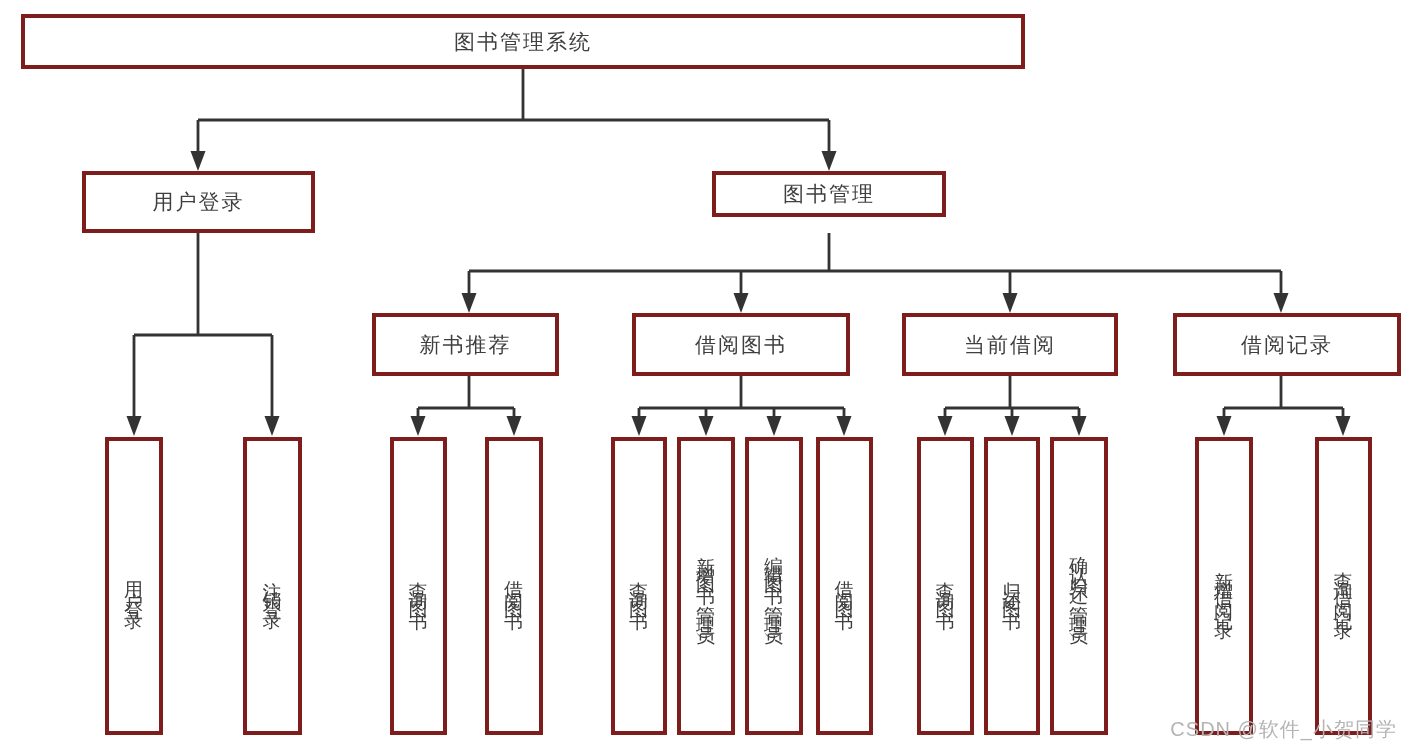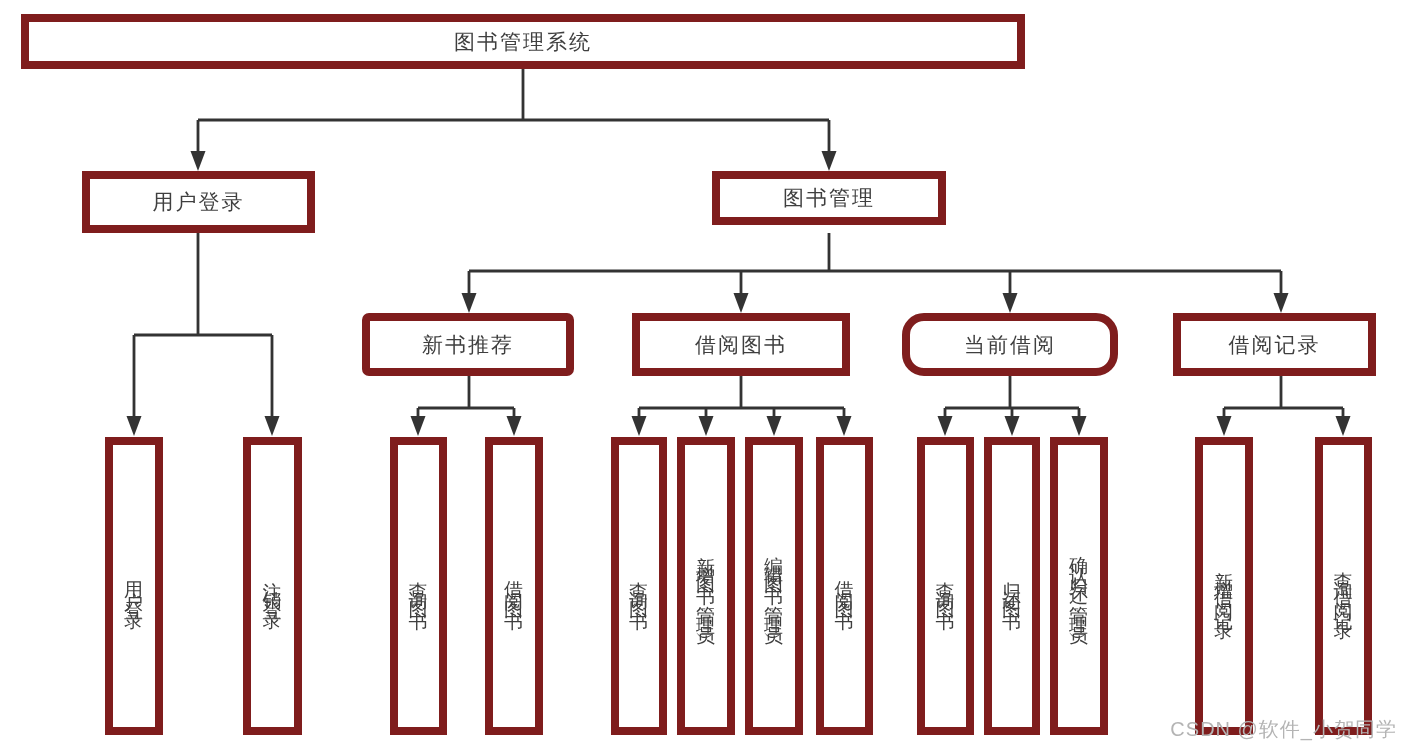--- a/index.html
+++ b/index.html
@@ -2,21 +2,21 @@
 <html><head>
 <meta charset="utf-8">
 <style>
   html,body{margin:0;padding:0;background:#ffffff;}
   .stage{
     position:relative;width:1405px;height:747px;background:#ffffff;overflow:hidden;
     font-family:"Liberation Sans","DejaVu Sans",sans-serif;
   }
   .box{
     position:absolute;box-sizing:border-box;background:#ffffff;
-    border:8px solid #7f1d1d;color:#3f3f3f;
+    border:4px solid #7f1d1d;color:#3f3f3f;
     display:flex;align-items:center;justify-content:center;
     z-index:2;
   }
   .h{font-size:21px;letter-spacing:2px;white-space:nowrap;}
   .v{
     writing-mode:vertical-rl;text-orientation:mixed;
     font-size:19px;letter-spacing:10px;line-height:1;
   }
   #connectors{position:absolute;left:0;top:0;z-index:1;}
   .watermark{
@@ -48,26 +48,26 @@
       <polygon points="945,436 937.5,416 952.5,416" fill="#333333"></polygon>
       <polygon points="1012,436 1004.5,416 1019.5,416" fill="#333333"></polygon>
       <polygon points="1079,436 1071.5,416 1086.5,416" fill="#333333"></polygon>
       <polygon points="1224,436 1216.5,416 1231.5,416" fill="#333333"></polygon>
       <polygon points="1343,436 1335.5,416 1350.5,416" fill="#333333"></polygon>
     </svg>
 
   <div class="box h" style="left:21px;top:14px;width:1004px;height:55px;">图书管理系统</div>
 
   <div class="box h" style="left:82px;top:171px;width:233px;height:62px;">用户登录</div>
-  <div class="box h" style="left:712px;top:171px;width:234px;height:54px;">图书管理</div>
+  <div class="box h" style="left:712px;top:171px;width:234px;height:46px;">图书管理</div>
 
-  <div class="box h" style="left:362px;top:313px;width:212px;height:63px;border-radius:7px;">新书推荐</div>
+  <div class="box h" style="left:372px;top:313px;width:187px;height:63px;">新书推荐</div>
   <div class="box h" style="left:632px;top:313px;width:218px;height:63px;">借阅图书</div>
-  <div class="box h" style="left:902px;top:313px;width:216px;height:63px;border-radius:22px;">当前借阅</div>
-  <div class="box h" style="left:1173px;top:313px;width:203px;height:63px;">借阅记录</div>
+  <div class="box h" style="left:902px;top:313px;width:216px;height:63px;">当前借阅</div>
+  <div class="box h" style="left:1173px;top:313px;width:228px;height:63px;">借阅记录</div>
 
   <div class="box v" style="left:105px;top:437px;width:58px;height:298px;">用户登录</div>
   <div class="box v" style="left:243px;top:437px;width:59px;height:298px;">注销登录</div>
 
   <div class="box v" style="left:390px;top:437px;width:57px;height:298px;">查询图书</div>
   <div class="box v" style="left:485px;top:437px;width:58px;height:298px;">借阅图书</div>
 
   <div class="box v" style="left:611px;top:437px;width:56px;height:298px;">查询图书</div>
   <div class="box v" style="left:677px;top:437px;width:58px;height:298px;">新增图书（管理员）</div>
   <div class="box v" style="left:745px;top:437px;width:58px;height:298px;">编辑图书（管理员）</div>

